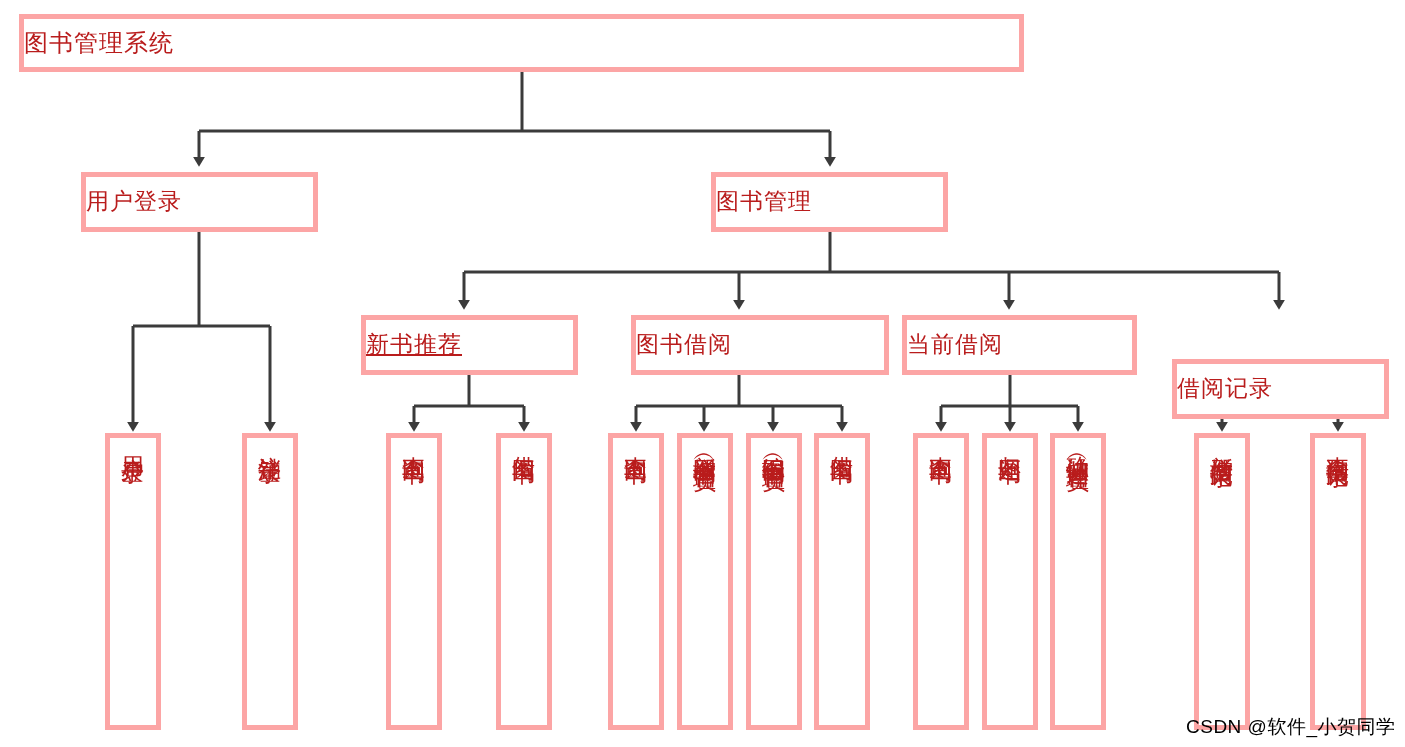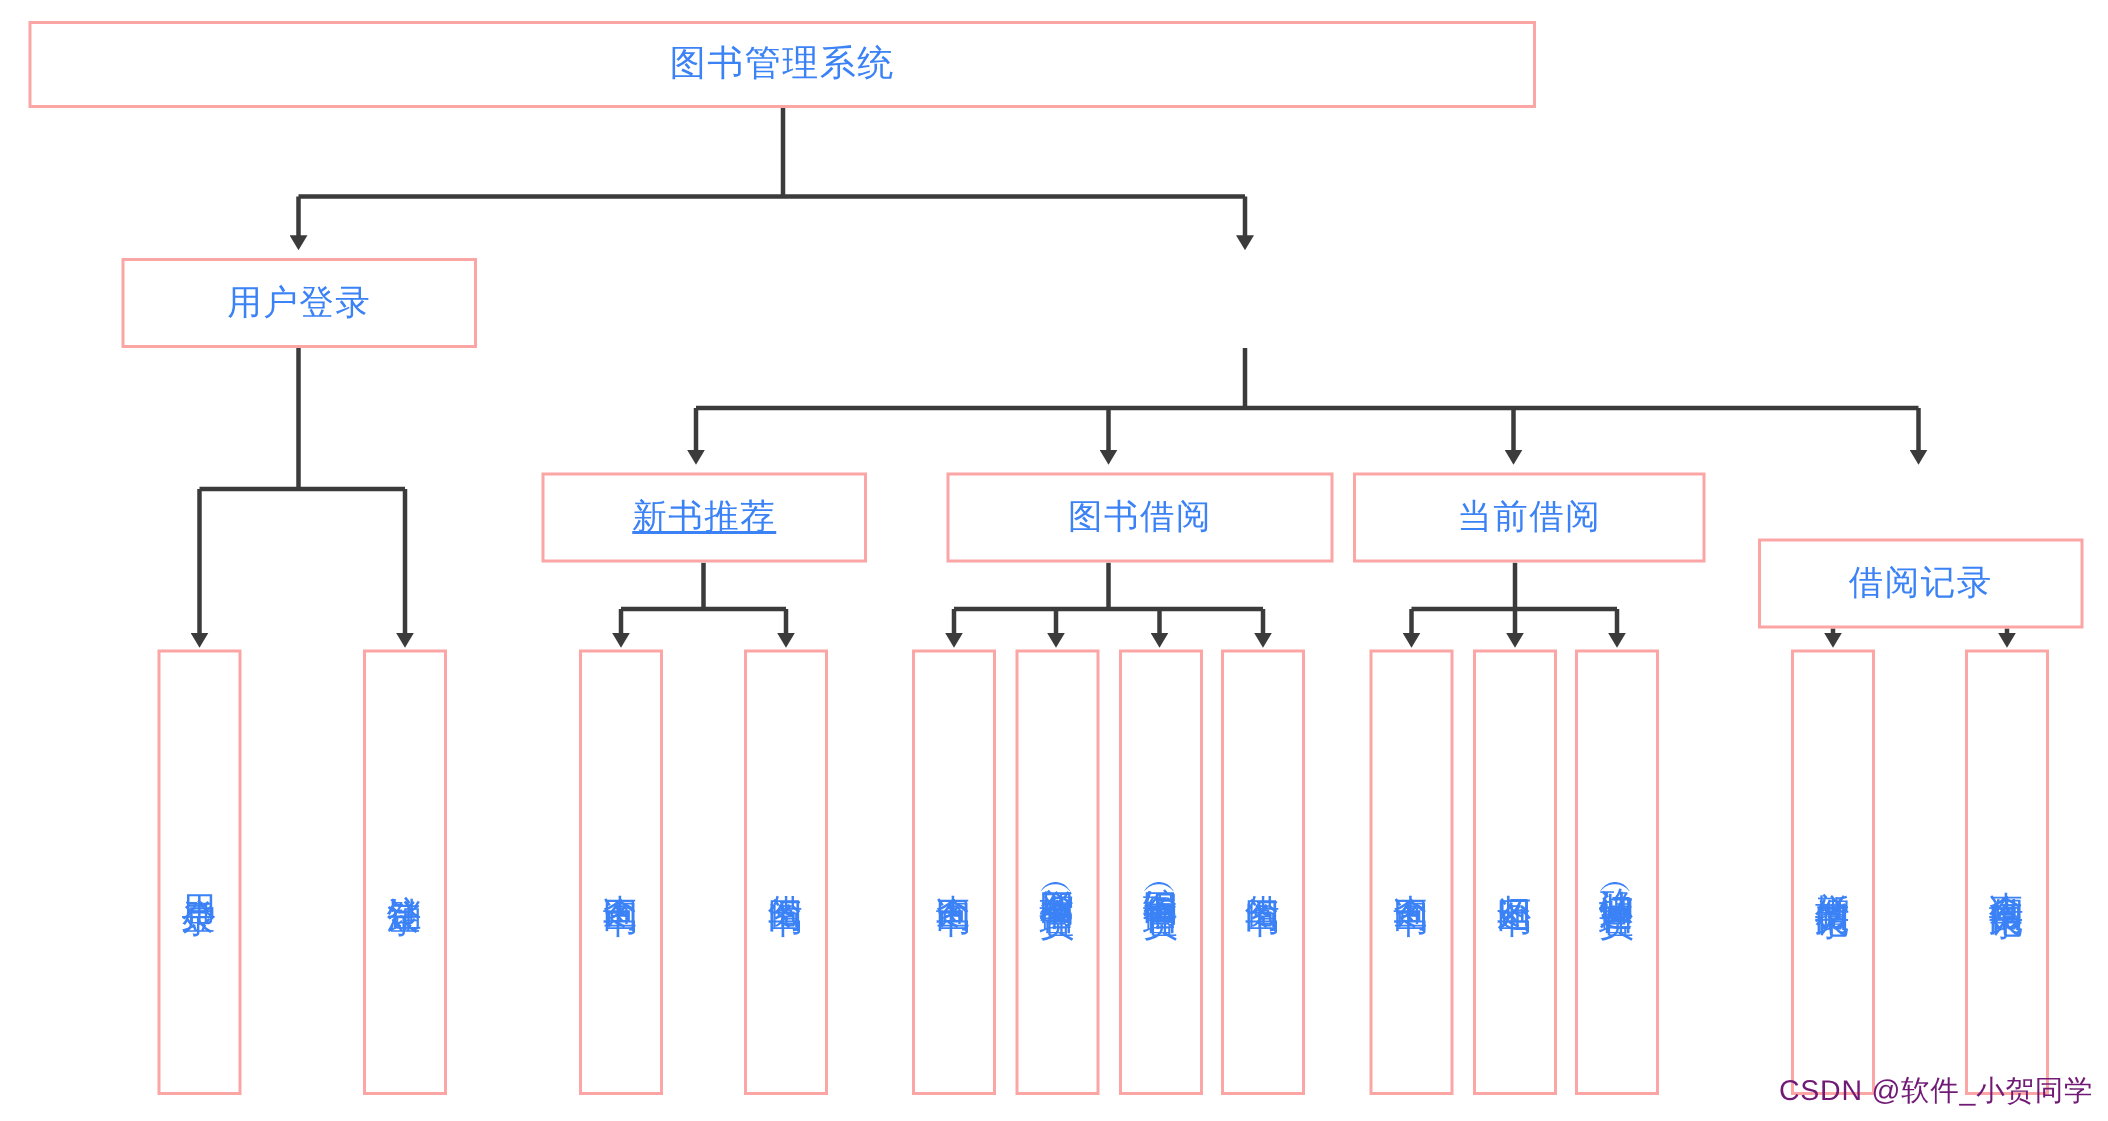--- a/index.html
+++ b/index.html
@@ -21,26 +21,25 @@
     position: absolute;
     left: 0;
     top: 0;
     width: 1405px;
     height: 747px;
     pointer-events: none;
   }
   .node {
     position: absolute;
     box-sizing: border-box;
-    border: 2px solid #fca5a5;
+    border: 5px solid #fca5a5;
     background: #ffffff;
     display: flex;
     align-items: center;
-    justify-content: center;
-    color: #3b82f6;
+    color: #b91c1c;
   }
   .node.h {
     
   }
   .node.h .label {
     font-size: 23px;
     letter-spacing: 1px;
     line-height: 1.1;
     white-space: nowrap;
   }
@@ -57,21 +56,21 @@
     text-orientation: upright;
     font-size: 23px;
     line-height: 1.22;
     letter-spacing: 2px;
     white-space: nowrap;
     text-align: center;
   }
   .watermark {
     position: absolute;
     font-size: 19px;
-    color: #701a75;
+    color: #000000;
     letter-spacing: 0.5px;
     white-space: nowrap;
     left: 1186px;
     top: 714px;
   }
 </style>
 </head>
 <body>
 
 <div id="canvas">
@@ -128,20 +127,23 @@
     </g>
   </svg>
 
   <div class="node h root" style="left:19px; top:14px; width:1005px; height:58px;">
     <span class="label">图书管理系统</span>
   </div>
 
   <div class="node h" style="left:81px; top:172px; width:237px; height:60px;">
     <span class="label">用户登录</span>
   </div>
+  <div class="node h" style="left:711px; top:172px; width:237px; height:60px;">
+    <span class="label">图书管理</span>
+  </div>
 
   <div class="node h" style="left:361px; top:315px; width:217px; height:60px;text-decoration:underline;">
     <span class="label">新书推荐</span>
   </div>
   <div class="node h" style="left:631px; top:315px; width:258px; height:60px;">
     <span class="label">图书借阅</span>
   </div>
   <div class="node h" style="left:902px; top:315px; width:235px; height:60px;">
     <span class="label">当前借阅</span>
   </div>

